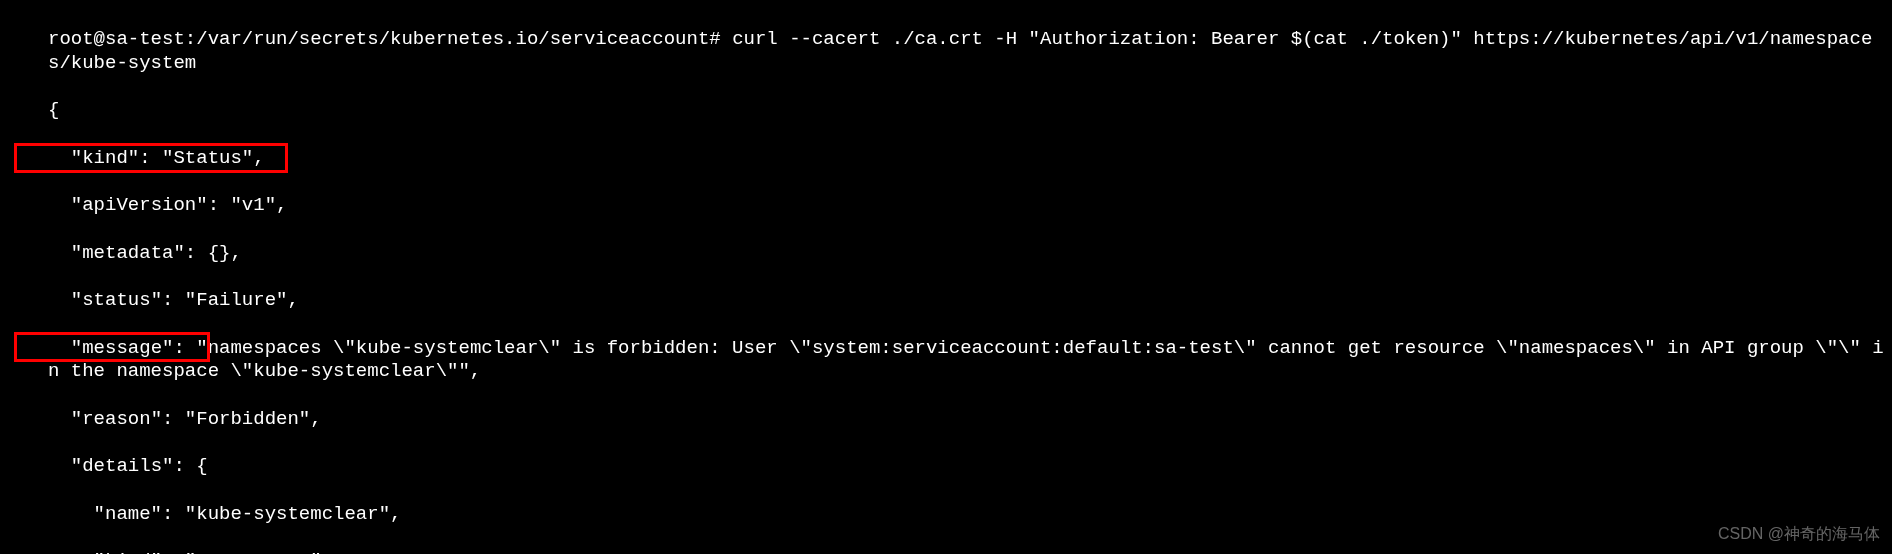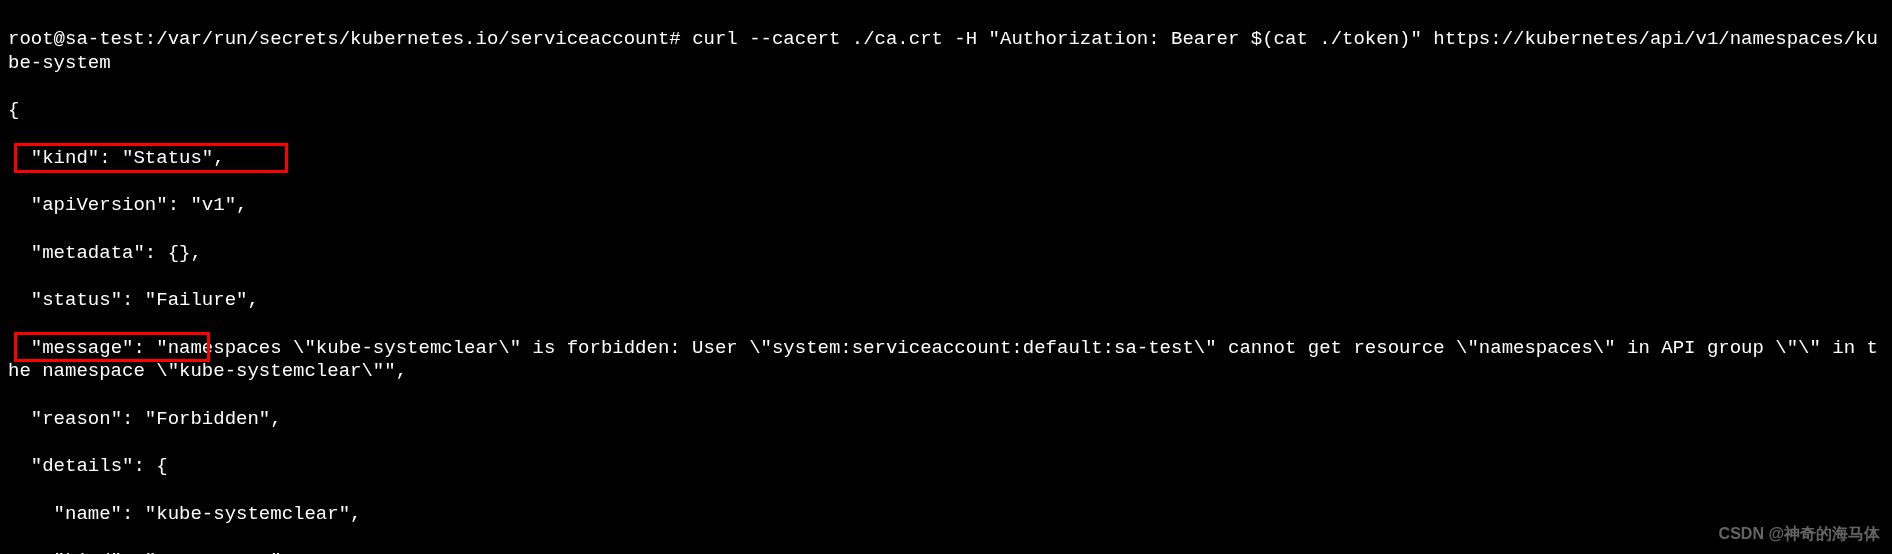--- a/index.html
+++ b/index.html
@@ -18,20 +18,21 @@
       height: 554px;
       overflow: hidden;
       position: relative;
     }
     .terminal {
       white-space: pre-wrap;
       word-break: break-all;
     }
     .line {
       display: block;
+      margin-left: 40px;
     }
     .highlight-box-1 {
       position: absolute;
       border: 3px solid #ff0000;
       left: 14px;
       top: 143px;
       width: 274px;
       height: 30px;
       pointer-events: none;
     }
@@ -44,21 +45,20 @@
       height: 30px;
       pointer-events: none;
     }
     .watermark {
       position: absolute;
       right: 12px;
       bottom: 10px;
       color: rgba(200, 200, 200, 0.5);
       font-family: sans-serif;
       font-size: 16px;
-      font-weight: bold;
     }
   </style>
 </head>
 <body>
 
 <div class="terminal">
 <span class="line"><span>root@sa-test:/var/run/secrets/kubernetes.io/serviceaccount# </span><span>curl --cacert ./ca.crt -H "Authorization: Bearer $(cat ./token)" https://kubernetes/api/v1/namespaces/kube-system</span></span>
 <span class="line">{</span>
 <span class="line">  "kind": "Status",</span>
 <span class="line">  "apiVersion": "v1",</span>

